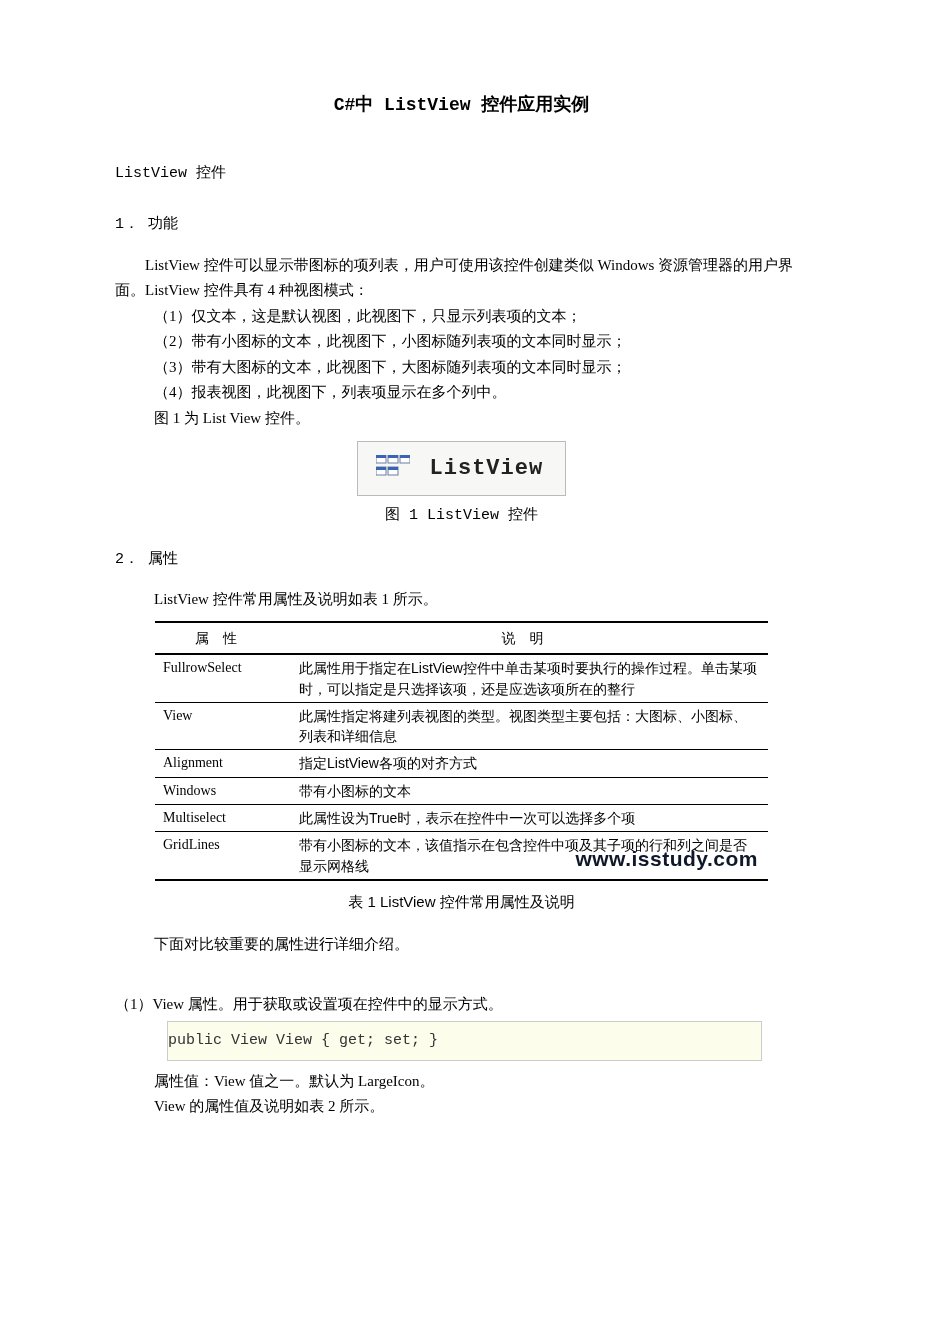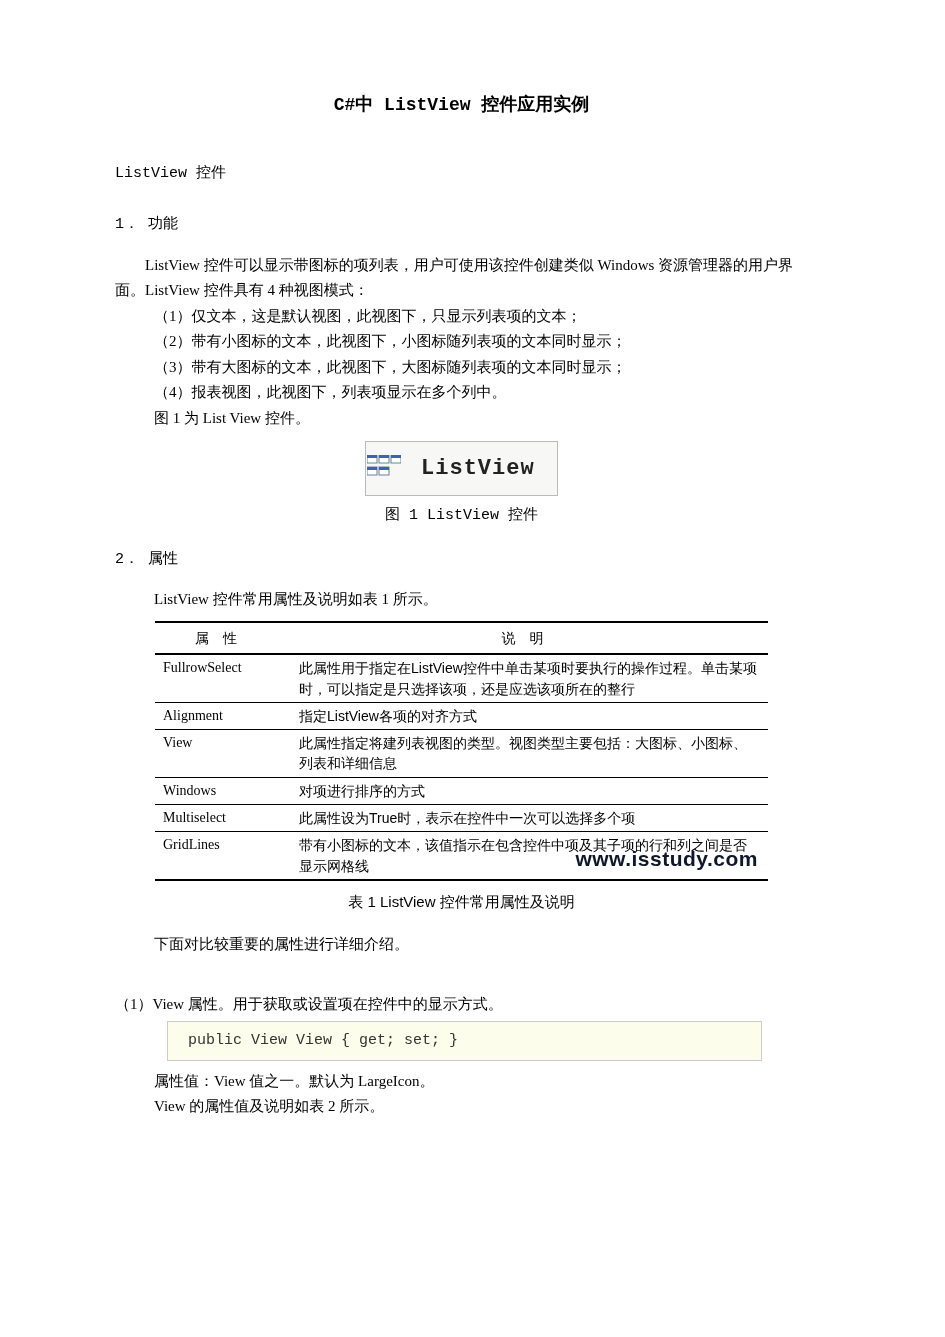--- a/index.html
+++ b/index.html
@@ -37,21 +37,21 @@
   .indent2 { padding-left: 2.6em; margin:0; }
   .para { margin:0; }
   .figure-wrap {
     text-align: center;
     margin: 10px 0 6px 0;
   }
   .lv-box {
     display: inline-block;
     border: 1px solid #bbb;
     background: #f7f7f5;
-    padding: 8px 22px 8px 1px;
+    padding: 8px 22px 8px 18px;
     vertical-align: middle;
   }
   .lv-icon {
     display: inline-block;
     width: 34px;
     height: 28px;
     vertical-align: middle;
     margin-right: 16px;
   }
   .lv-label {
@@ -109,21 +109,21 @@
     pointer-events: none;
   }
   .tab-cap {
     text-align: center;
     font-family: Liberation Sans, sans-serif;
     margin: 8px 0 18px 0;
   }
   .codebox {
     border: 1px solid #ccc;
     background: #fdfdec;
-    padding: 6px 20px;
+    padding: 6px 0;
     margin: 4px 46px 8px 52px;
     font-family: "Courier New", monospace;
     font-size: 15px;
     color: #333;
   }
   .mono { font-family: "Courier New","SimSun",monospace; }
 </style>
 </head>
 <body>
 
@@ -178,30 +178,30 @@
           <th>属性</th>
           <th>说明</th>
         </tr>
       </thead>
       <tbody>
         <tr>
           <td>FullrowSelect</td>
           <td>此属性用于指定在ListView控件中单击某项时要执行的操作过程。单击某项时，可以指定是只选择该项，还是应选该项所在的整行</td>
         </tr>
         <tr>
+          <td>View</td>
+          <td>此属性指定将建列表视图的类型。视图类型主要包括：大图标、小图标、列表和详细信息</td>
+        </tr>
+        <tr>
           <td>Alignment</td>
           <td>指定ListView各项的对齐方式</td>
         </tr>
         <tr>
-          <td>View</td>
-          <td>此属性指定将建列表视图的类型。视图类型主要包括：大图标、小图标、列表和详细信息</td>
-        </tr>
-        <tr>
           <td>Windows</td>
-          <td>对项进行排序的方式</td>
+          <td>带有小图标的文本</td>
         </tr>
         <tr>
           <td>Multiselect</td>
           <td>此属性设为True时，表示在控件中一次可以选择多个项</td>
         </tr>
         <tr>
           <td>GridLines</td>
           <td>带有小图标的文本，该值指示在包含控件中项及其子项的行和列之间是否显示网格线</td>
         </tr>
       </tbody>

